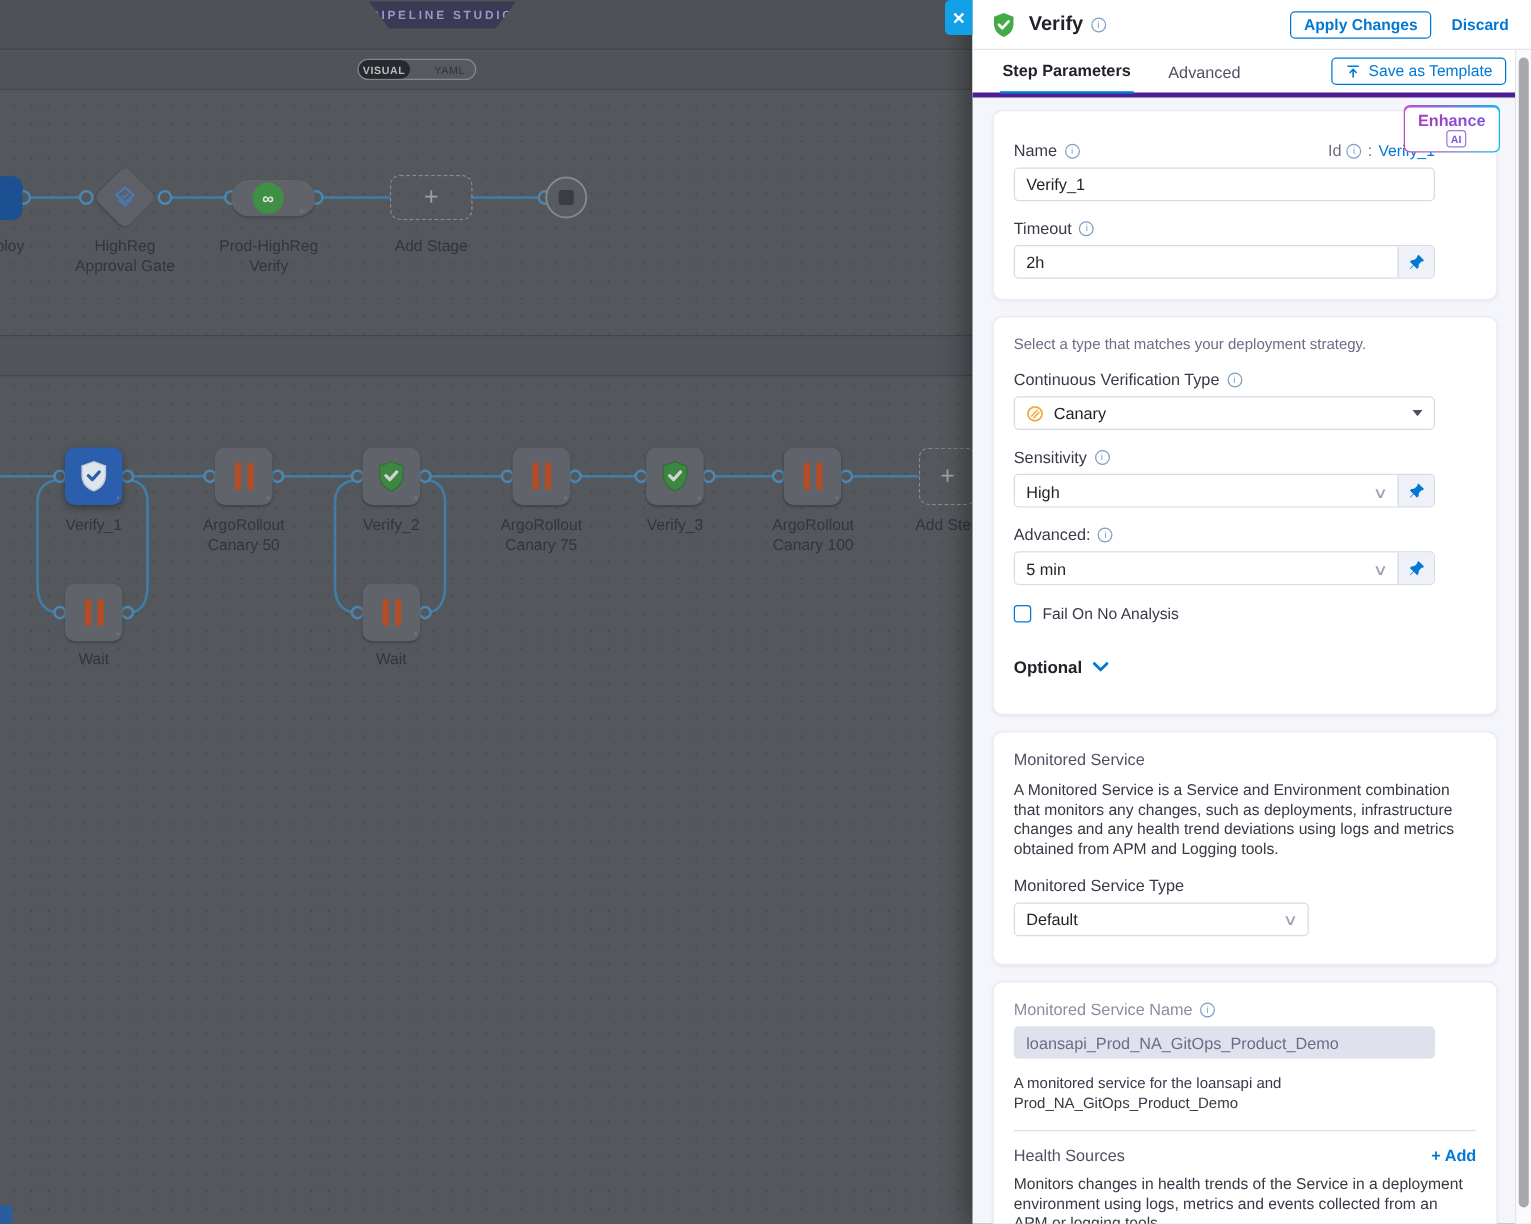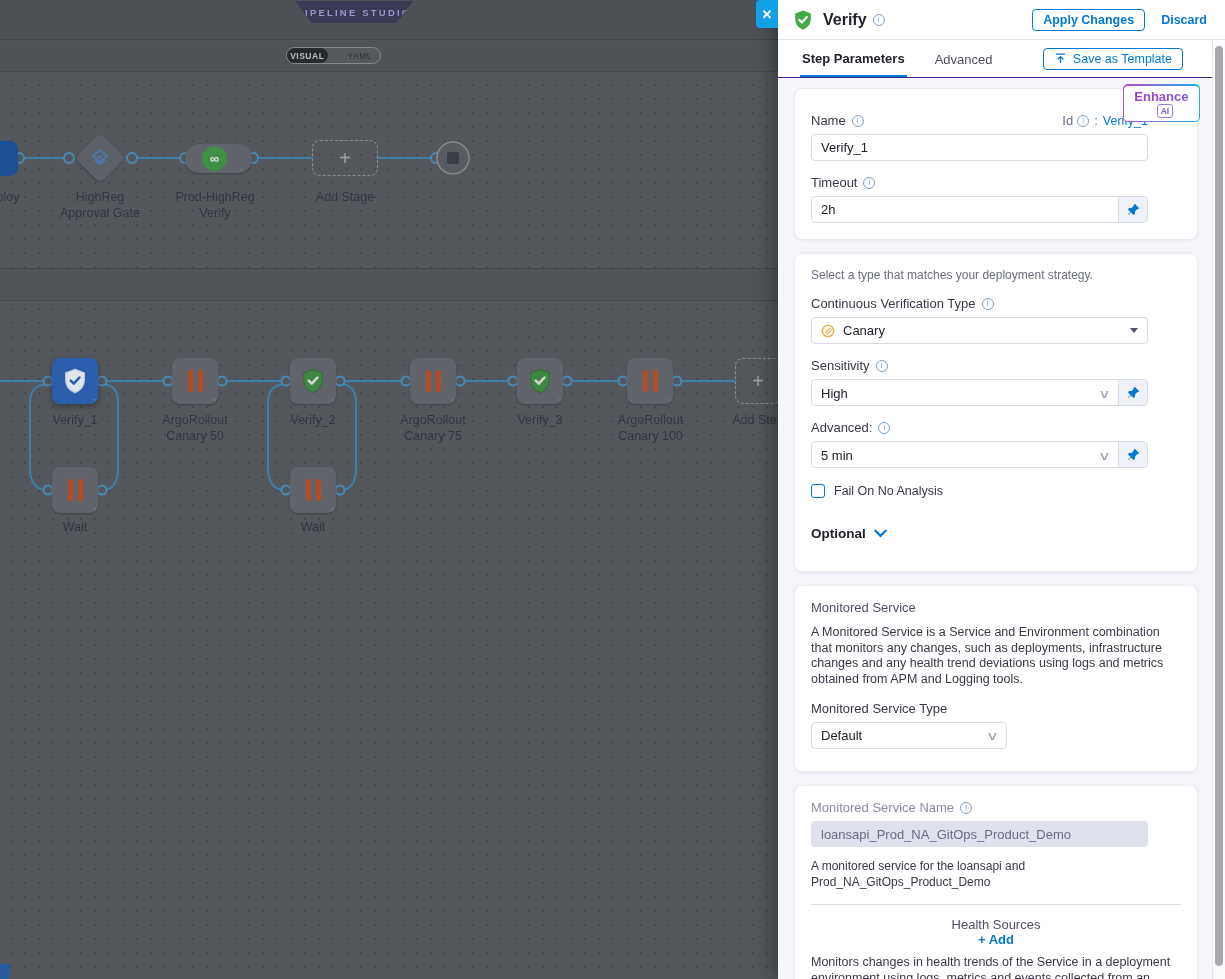--- a/index.html
+++ b/index.html
@@ -31,21 +31,21 @@
   .blue-sliver { position:absolute; left:0; top:964px; width:10px; height:15px; background:#2a5d9e; border-radius:0 3px 3px 0; }
 
   
   .drawer { position:absolute; left:778px; top:0; width:447px; height:979px; background:#f4f6fb; box-shadow:-6px 0 18px rgba(0,0,0,.35); }
   .drawer-close { position:absolute; left:-22px; top:0; width:22px; height:28px; background:#12a1e6; border-radius:4px 0 0 4px; color:#fff; display:flex; align-items:center; justify-content:center; font-size:13px; font-weight:bold; cursor:pointer; }
   .dw-header { height:40px; background:#fff; display:flex; align-items:center; padding:0 18px 0 14px; border-bottom:1px solid #e2e3ea; }
   .dw-title { font-size:16px; font-weight:bold; color:#22222a; margin-left:9px; }
   .info-i { display:inline-flex; width:12px; height:12px; border:1px solid #7c9fc6; color:#7c9fc6; border-radius:50%; font-size:8px; align-items:center; justify-content:center; margin-left:6px; font-style:normal; }
   .btn-outline-blue { border:1.5px solid #0278d5; color:#0278d5; background:#fff; border-radius:4px; font-size:12.5px; font-weight:bold; padding:3px 10px; cursor:pointer; font-family:inherit; }
   .link-blue { color:#0278d5; font-size:12.5px; font-weight:bold; cursor:pointer; }
-  .dw-tabs { height:38px; background:#fff; display:flex; align-items:center; padding:0 34px 0 22px; border-bottom:1px solid #4c1d95; }
+  .dw-tabs { height:38px; background:#fff; display:flex; align-items:center; padding:0 12px 0 22px; border-bottom:4px solid #4c1d95; }
   .tab { font-size:13px; color:#4f5162; padding:10px 2px 9px; margin-right:26px; cursor:pointer; }
   .tab.active { font-weight:bold; color:#22222a; border-bottom:2.5px solid #0278d5; }
   .dw-body { position:absolute; top:79px; bottom:0; left:0; right:13px; overflow:hidden; padding:9px 14px 0 16px; }
   .card { background:#fff; border:1px solid #ebecf2; border-radius:8px; box-shadow:0 1px 3px rgba(40,41,61,.06); padding:14px 16px 16px; margin-bottom:13px; position:relative; }
   .field-label { font-size:13px; color:#383946; margin-bottom:6px; display:flex; align-items:center; }
   .muted { color:#6b6d85; }
   .text-input { width:337px; height:27px; border:1px solid #d9dae5; border-radius:4px; background:#fff; font-size:13px; color:#22222a; padding:0 9px; font-family:inherit; }
   .input-group { width:337px; height:27px; border:1px solid #d9dae5; border-radius:4px; background:#fff; display:flex; overflow:hidden; }
   .input-group input { flex:1; border:none; outline:none; font-size:13px; color:#22222a; padding:0 9px; font-family:inherit; background:transparent; }
   .pin-seg { width:29px; background:#eff1f8; border-left:1px solid #d9dae5; display:flex; align-items:center; justify-content:center; cursor:pointer; }
@@ -59,21 +59,21 @@
   .ai-chip { margin-left:7px; font-size:8.5px; font-weight:bold; color:#7d56d8; border:1px solid #9a7ae0; border-radius:3px; padding:1px 3px; }
   .hint { font-size:12px; color:#6b6d85; margin-bottom:14px; }
   .checkbox-row { display:flex; align-items:center; margin-top:16px; }
   .checkbox { width:14px; height:14px; border:1.5px solid #0278d5; border-radius:3px; background:#fff; margin-right:9px; cursor:pointer; }
   .cb-label { font-size:12.5px; color:#383946; }
   .optional-row { display:flex; align-items:center; margin-top:28px; margin-bottom:14px; cursor:pointer; }
   .optional-txt { font-size:13.5px; font-weight:bold; color:#22222a; margin-right:8px; }
   .para { font-size:12.5px; color:#383946; line-height:15.5px; margin-bottom:14px; }
   .dis-input { width:337px; height:26px; background:#dfe2ec; border-radius:4px; font-size:13px; color:#6b6d85; display:flex; align-items:center; padding:0 10px; margin-bottom:12px; }
   .hr { border:none; border-top:1px solid #dcdde8; margin:14px 0 12px; }
-  .hs-head { display:flex; align-items:center; margin-bottom:8px;flex-direction:column; }
+  .hs-head { display:flex; align-items:flex-start; margin-bottom:8px; }
   .scrollbar-track { position:absolute; right:0; top:40px; bottom:0; width:13px; background:#fbfbfd; border-left:1px solid #e4e5ec; }
   .scrollbar-thumb { position:absolute; right:2px; top:6px; width:8px; height:920px; background:#a8a8ad; border-radius:4px; }
   .ic { display:inline-block; vertical-align:middle; }
 </style>
 </head>
 <body>
 
 <div class="canvas">
   <div class="grid-area"></div>
   <div class="topbar"></div>
@@ -377,21 +377,21 @@
         <svg width="13" height="9" viewBox="0 0 14 9">
             <path d="M1.5 1.5 L7 7 L12.5 1.5" fill="none" stroke="#0278d5" stroke-width="2.4" stroke-linecap="round"></path>
           </svg>
       </div>
     </div>
 
     <div class="card">
       <div class="field-label muted" style="margin-bottom:10px; color:#4f5162;">Monitored Service</div>
       <div class="para" style="width:360px;">A Monitored Service is a Service and Environment combination that monitors any changes, such as deployments, infrastructure changes and any health trend deviations using logs and metrics obtained from APM and Logging tools.</div>
       <div class="field-label" style="margin-top:4px;">Monitored Service Type</div>
-      <div class="select" style="width:196px;">
+      <div class="select" style="width:236px;">
         <span>Default</span>
         <span class="chev">∨</span>
       </div>
       <div style="height:6px;"></div>
     </div>
 
     <div class="card" style="margin-bottom:0;">
       <div class="field-label muted">
           <span style="color:#8a8ca0;">Monitored Service Name</span>
           <i class="info-i">i</i>

